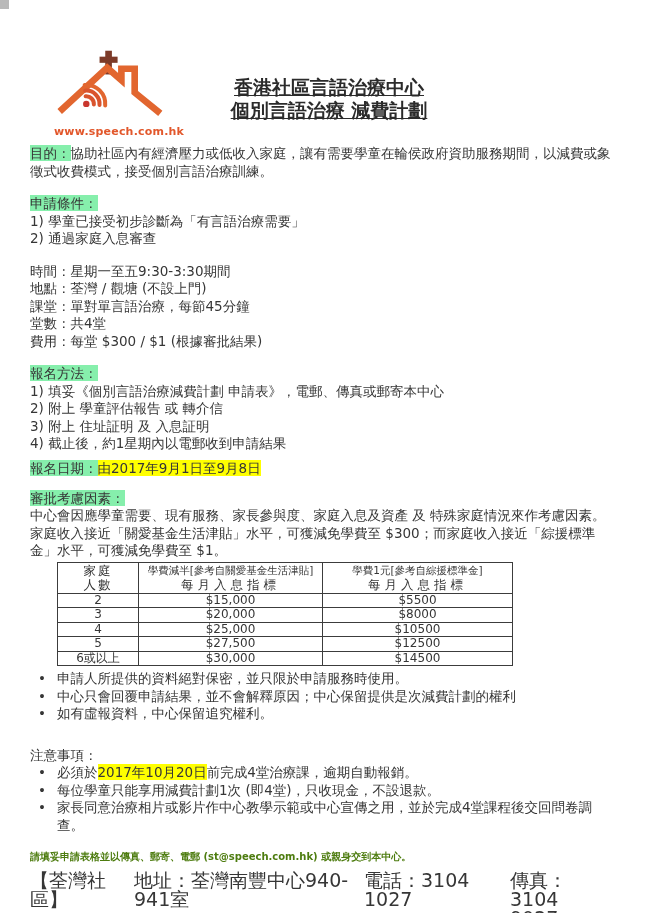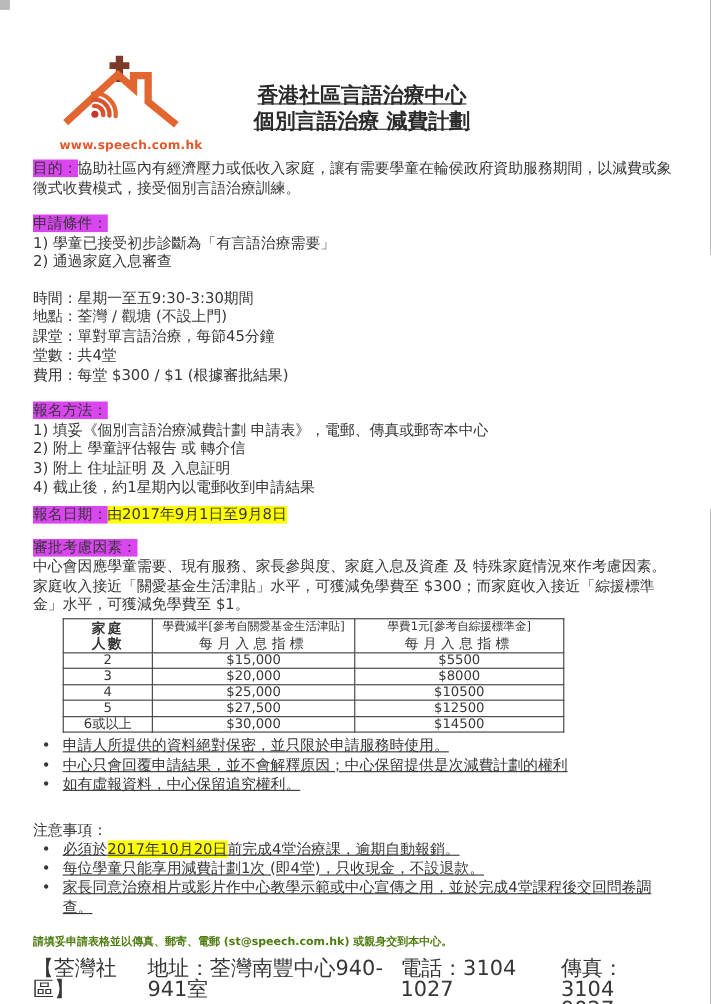--- a/index.html
+++ b/index.html
@@ -27,43 +27,43 @@
     font-size:11px; font-weight:bold; color:#e2572b; letter-spacing:0.2px;
     margin-top:1px; white-space:nowrap;
   }
   .titlebox {
     text-align:center; padding-top:30px; transform:translateX(8px);
     font-weight:bold; font-size:19px; line-height:23px; color:#2b2b2b;text-decoration:underline;
   }
   
   .line { font-size:13.5px; line-height:17.5px; }
   .sec { margin-top:15px; }
-  .hl-grey { background:#d946ef; }
+  .hl-grey { background:#86efac; }
   .hl-yellow { background:#ffff00; }
   p { margin:0; }
   .para { font-size:13.5px; line-height:17.5px; }
   
   table.income {
     border-collapse:collapse; margin-left:27px; margin-top:2px;
     table-layout:fixed; width:452px;
   }
   table.income td, table.income th {
     border:1px solid #3c3c3c; text-align:center; vertical-align:middle;
     padding:0; font-weight:normal;
   }
   .col-fam { width:80px; }
   .col-half { width:183px; }
   .col-one { width:189px; }
   .th-small { font-size:10.5px; line-height:13px; padding-top:1px; }
   .th-bold { font-size:12.5px; font-weight:normal; letter-spacing:4px; line-height:15px; padding-bottom:1px; }
-  .th-fam { font-size:12.5px; font-weight:bold; letter-spacing:2px; line-height:14px; }
+  .th-fam { font-size:12.5px; font-weight:normal; letter-spacing:2px; line-height:14px; }
   td.data { font-size:12px; height:13.5px; line-height:13.5px; }
   
   ul.bullets { list-style:none; margin:0; padding:0; }
-  ul.bullets li { position:relative; padding-left:27px; font-size:13.5px; line-height:17.5px;text-decoration:underline; }
+  ul.bullets li { position:relative; padding-left:27px; font-size:13.5px; line-height:17.5px; }
   ul.bullets li::before { content:"\2022"; position:absolute; left:8px; top:0; }
   
   .footer { margin-top:13px; }
   .footer-bold { font-size:10px; font-weight:bold; line-height:19px; color:#4d7c0f; }
   .loc-row { display:flex; margin-top:5px; font-size:19px; line-height:19px; }
   .loc-name { width:104px; }
   .loc-addr { width:230px; }
   .loc-phone { width:146px; }
   .loc-fax { flex:1; }
 </style>

